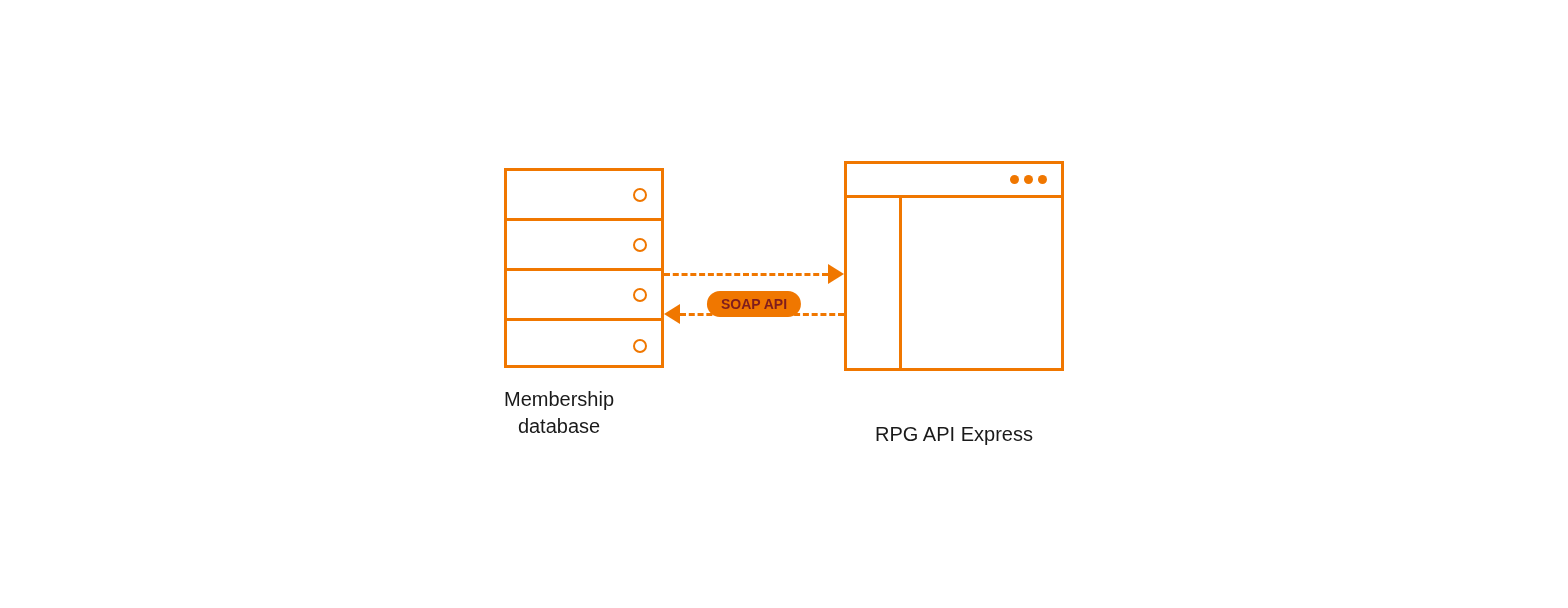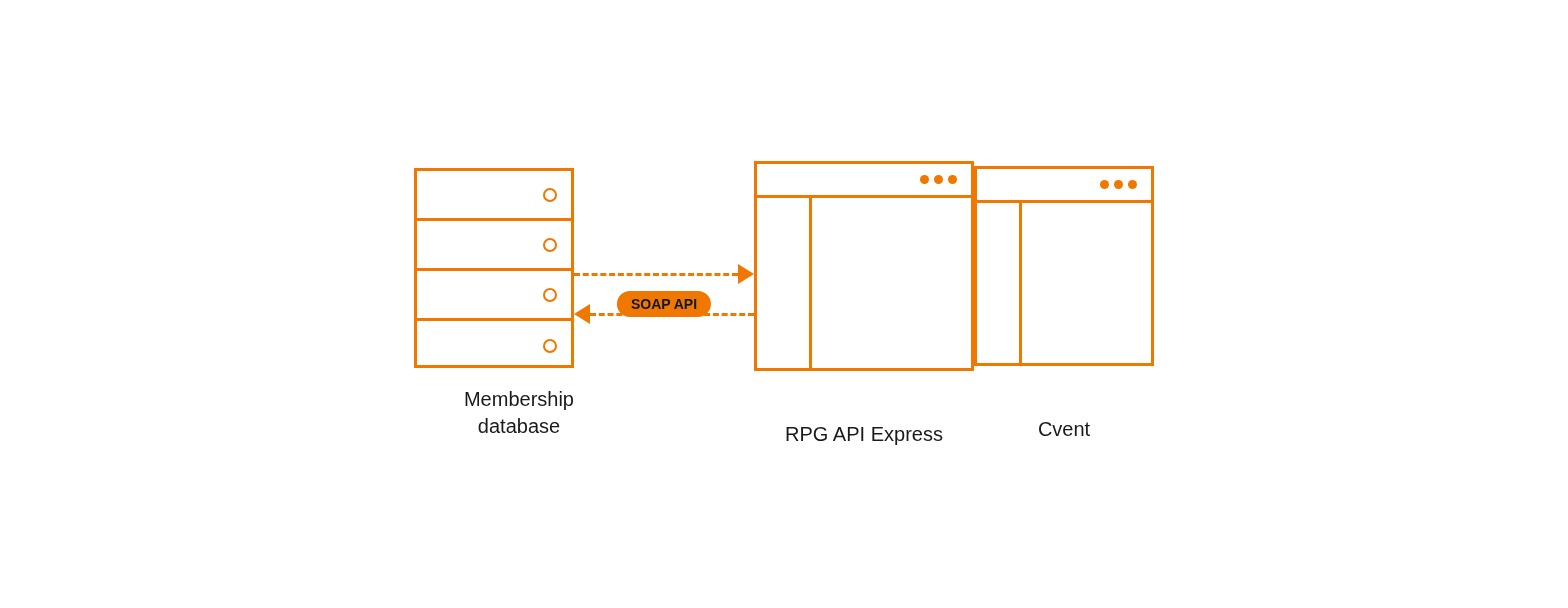--- a/index.html
+++ b/index.html
@@ -20,21 +20,21 @@
       justify-content: center;
       gap: 0px;
       position: relative;
       width: 1100px;
     }
 
     
     .db-icon {
       display: flex;
       flex-direction: column;
-      align-items: flex-end;
+      align-items: flex-start;
       position: relative;
     }
 
     .db-shape {
       width: 160px;
       height: 200px;
       border: 3px solid #f07700;
       position: relative;
       background: white;
     }
@@ -173,21 +173,21 @@
       width: 180px;
       height: 80px;
     }
 
     .arrows-svg-container .badge {
       position: absolute;
       top: 50%;
       left: 50%;
       transform: translate(-50%, -50%);
       background: #f07700;
-      color: #0f172a;
+      color: #7f1d1d;
       font-size: 14px;
       font-weight: 700;
       padding: 5px 14px;
       border-radius: 20px;
       white-space: nowrap;
     }
 
     .arrow-top, .arrow-bottom {
       display: flex;
       align-items: center;
@@ -250,28 +250,14 @@
       </div>
       <div class="browser-content">
         <div class="browser-sidebar"></div>
         <div class="browser-main"></div>
       </div>
     </div>
     <div class="label">RPG API Express</div>
   </div>
 
 
-  <div class="browser-icon">
-    <div class="browser-shape small">
-      <div class="browser-titlebar">
-        <div class="browser-dot"></div>
-        <div class="browser-dot"></div>
-        <div class="browser-dot"></div>
-      </div>
-      <div class="browser-content">
-        <div class="browser-sidebar"></div>
-        <div class="browser-main"></div>
-      </div>
-    </div>
-    <div class="label">Cvent</div>
-  </div>
 
 </div>
 
 </body></html>

